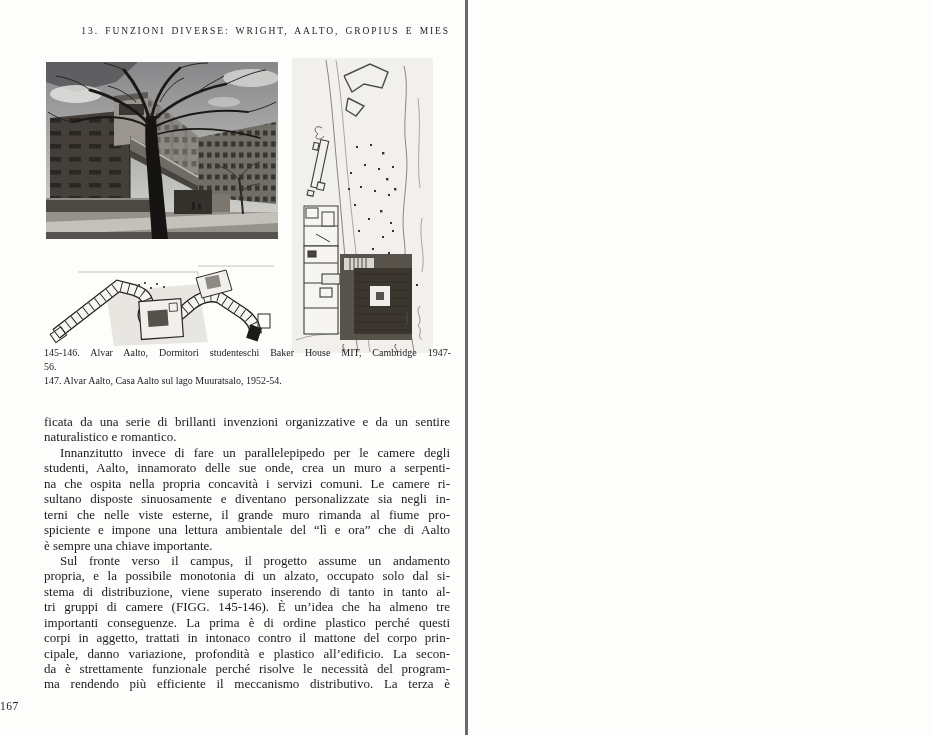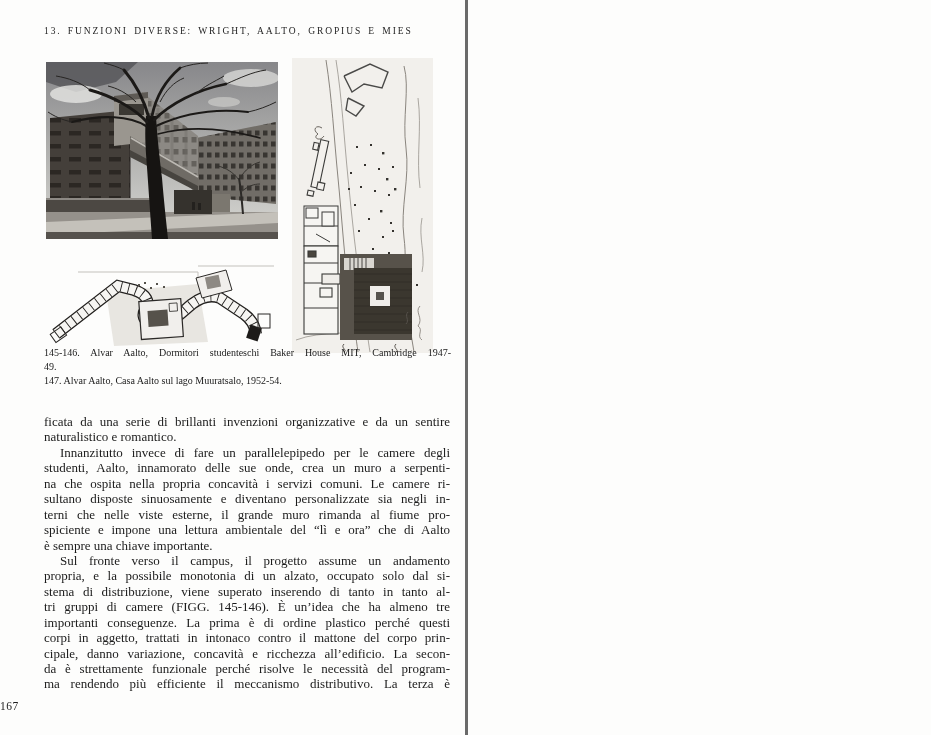--- a/index.html
+++ b/index.html
@@ -7,21 +7,21 @@
     width:931px;height:735px;position:relative;overflow:hidden;
     background:#fdfdfc;color:#1b1b1b;
     font-family:"Liberation Serif","DejaVu Serif",serif;
   }
   .page{position:absolute;top:0;height:735px;}
   #page-left{left:0;width:465px;}
   #page-right{left:468px;width:463px;}
   #divider{position:absolute;left:465px;top:0;width:3px;height:735px;background:#6a6a6a;}
 
   .running-head{
-    position:absolute;top:26px;text-align:left;
+    position:absolute;top:26px;text-align:right;
     font-size:9.5px;letter-spacing:1.9px;word-spacing:2px;color:#242424;
   }
   #head-left{left:44px;width:406px;}
 
   .tline{text-align:justify;overflow:hidden;}
   .tline.j{text-align-last:justify;}
   .tline.i{text-indent:16px;font-family:Liberation Serif, serif;}
 
   #captions{position:absolute;left:44px;top:346px;width:407px;font-size:10px;line-height:13.8px;}
   #captions .tline{height:13.8px;}
@@ -230,41 +230,41 @@
           <rect x="115" y="30" width="2" height="2"></rect>
       </g>
       <rect x="200" y="70" width="12" height="14" fill="#1d1b19" transform="rotate(18 206 77)"></rect>
       <rect x="4" y="74" width="13" height="10" fill="none" stroke="#2b2927" stroke-width="1" transform="rotate(-35 10 79)"></rect>
       <rect x="210" y="58" width="12" height="14" fill="none" stroke="#2b2927" stroke-width="1"></rect>
     </svg>
   </div>
 
   <div id="captions">
       <div class="tline j">145-146.  Alvar Aalto, Dormitori studenteschi Baker House MIT, Cambridge 1947-</div>
-      <div class="tline">49.</div>
+      <div class="tline">56.</div>
       <div class="tline">147.  Alvar Aalto, Casa Aalto sul lago Muuratsalo, 1952-54.</div>
     </div>
 
   <div id="left-body">
       <div class="tline j">ficata da una serie di brillanti invenzioni organizzative e da un sentire</div>
       <div class="tline">naturalistico e romantico.</div>
       <div class="tline j i">Innanzitutto invece di fare un parallelepipedo per le camere degli</div>
       <div class="tline j">studenti, Aalto, innamorato delle sue onde, crea un muro a serpenti-</div>
       <div class="tline j">na che ospita nella propria concavità i servizi comuni. Le camere ri-</div>
       <div class="tline j">sultano disposte sinuosamente e diventano personalizzate sia negli in-</div>
       <div class="tline j">terni che nelle viste esterne, il grande muro rimanda al fiume pro-</div>
       <div class="tline j">spiciente e impone una lettura ambientale del “lì e ora” che di Aalto</div>
       <div class="tline">è sempre una chiave importante.</div>
       <div class="tline j i">Sul fronte verso il campus, il progetto assume un andamento</div>
       <div class="tline j">propria, e la possibile monotonia di un alzato, occupato solo dal si-</div>
       <div class="tline j">stema di distribuzione, viene superato inserendo di tanto in tanto al-</div>
       <div class="tline j">tri gruppi di camere (FIGG. 145-146). È un’idea che ha almeno tre</div>
       <div class="tline j">importanti conseguenze. La prima è di ordine plastico perché questi</div>
       <div class="tline j">corpi in aggetto, trattati in intonaco contro il mattone del corpo prin-</div>
-      <div class="tline j">cipale, danno variazione, concavità e ricchezza all’edificio. La secon-</div>
+      <div class="tline j">cipale, danno variazione, profondità e plastico all’edificio. La secon-</div>
       <div class="tline j">da è strettamente funzionale perché risolve le necessità del program-</div>
       <div class="tline j">ma rendendo più efficiente il meccanismo distributivo. La terza è</div>
     </div>
 
   <div class="pagenum" id="pn-left">167</div>
 </div>
 
 <div class="page" id="page-right">
   
 

